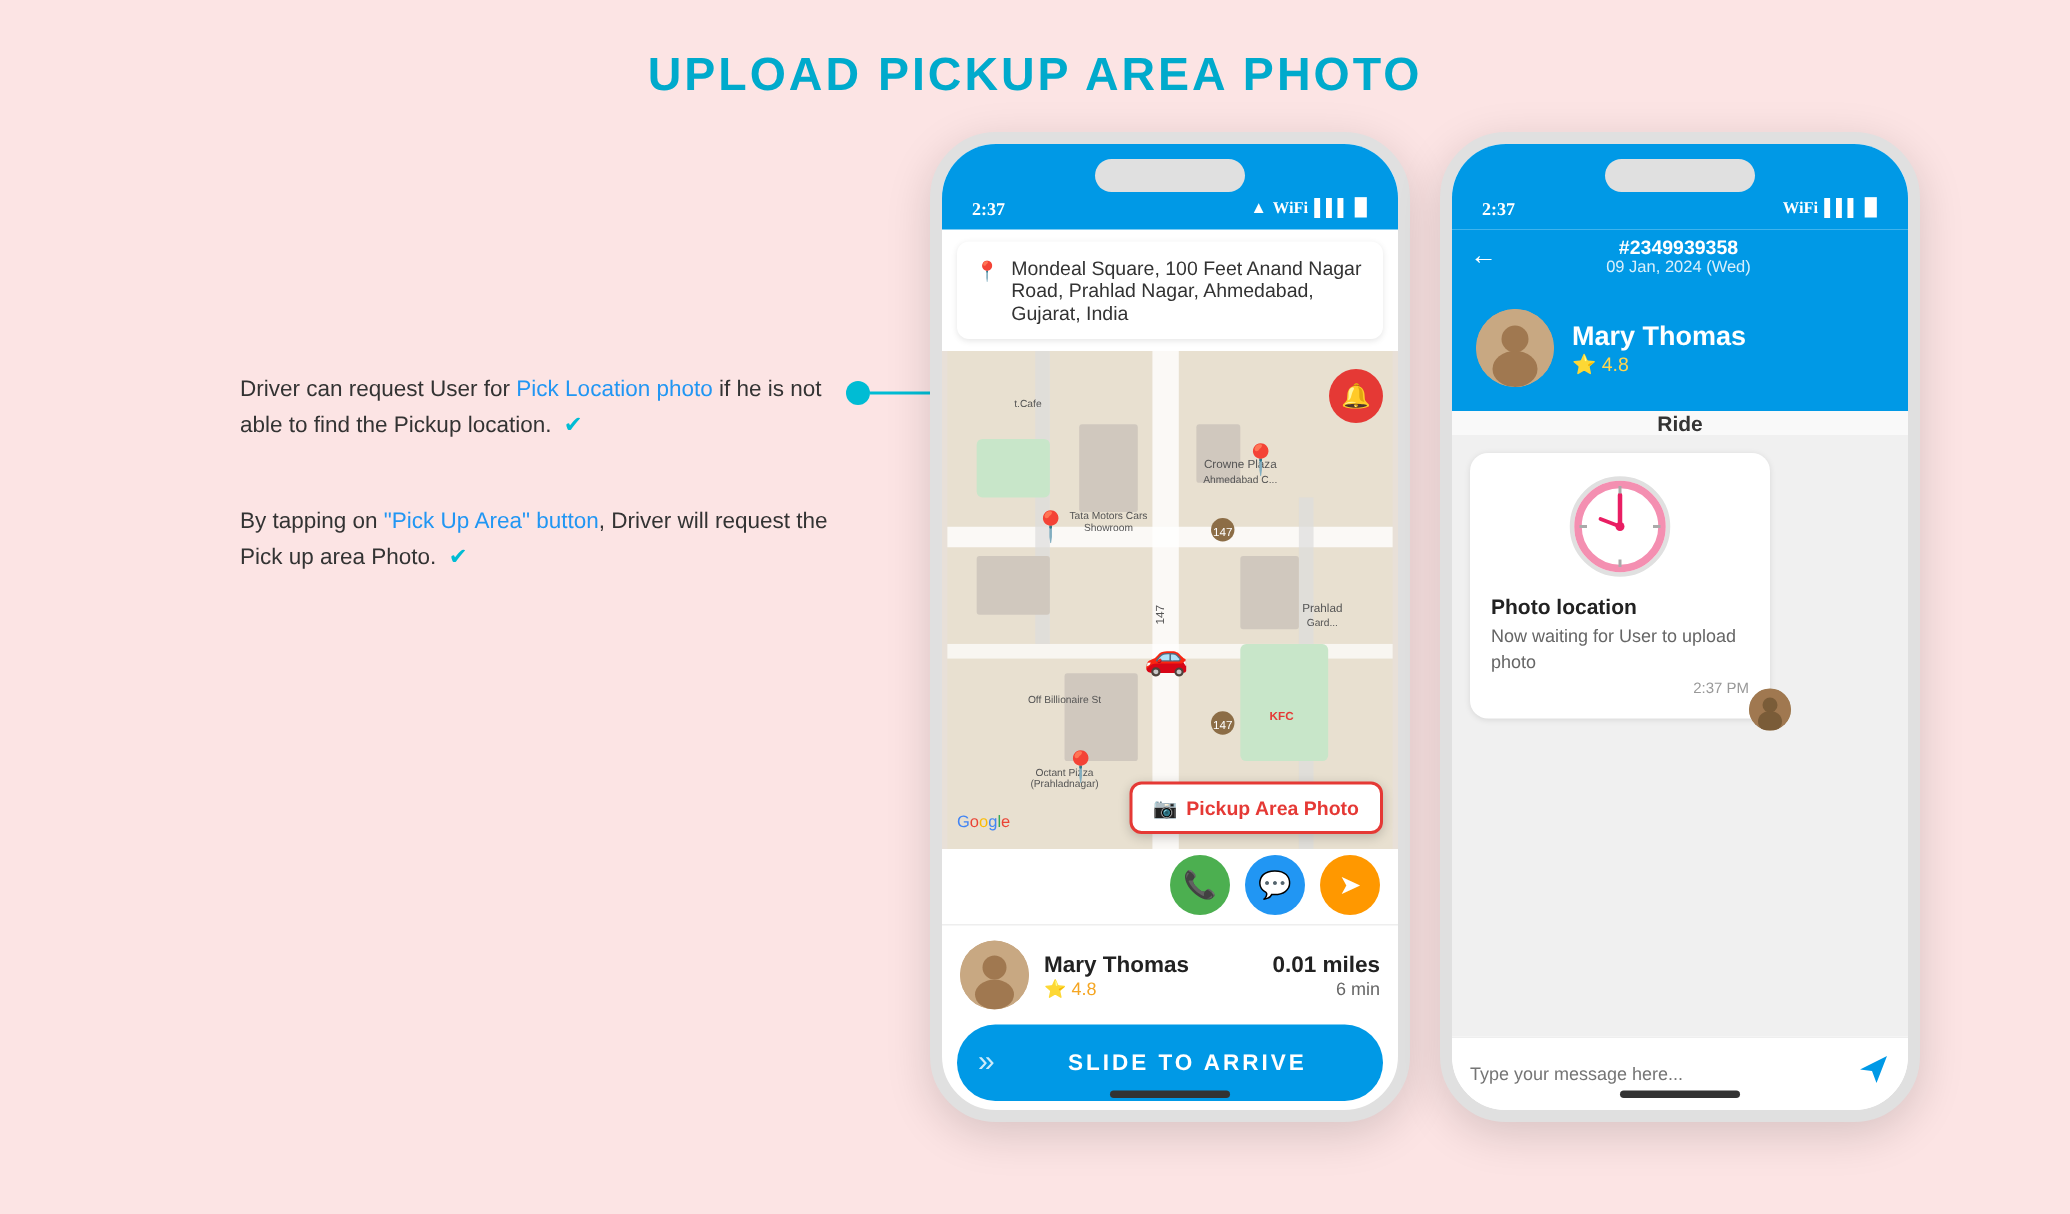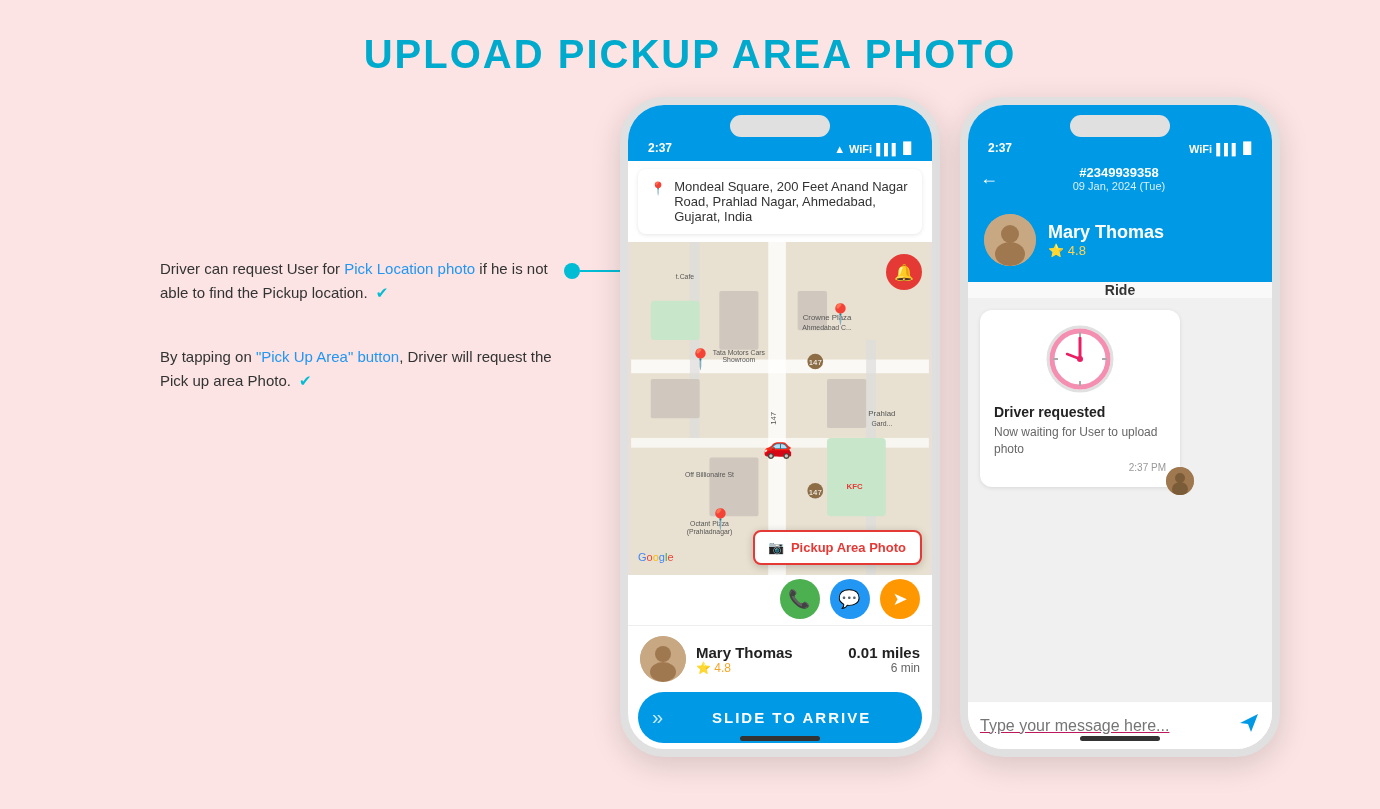--- a/index.html
+++ b/index.html
@@ -10,21 +10,21 @@
       height: 809px;
       overflow: hidden;
       display: flex;
       flex-direction: column;
       align-items: center;
     }
 
     
     .page-title {
       margin-top: 32px;
-      font-size: 40px;
+      font-size: 31px;
       font-weight: 800;
       color: #00aacc;
       letter-spacing: 2px;
       text-transform: uppercase;
     }
 
     
     .content-area {
       display: flex;
       align-items: flex-start;
@@ -103,27 +103,28 @@
       height: 5px;
       background: #333;
       border-radius: 3px;
       z-index: 10;
     }
 
     
     .status-bar {
       display: flex;
       justify-content: space-between;
-      align-items: flex-end;
+      align-items: flex-start;
       padding: 36px 20px 6px;
       font-size: 12px;
       font-weight: 600;
       flex-shrink: 0;
       background: #0099e6;
       color: white;
+      font-family: Liberation Serif, serif;
     }
     .status-icons {
       display: flex;
       gap: 4px;
       align-items: center;
       font-size: 11px;
     }
 
     
     .app-header {
@@ -442,24 +443,23 @@
       display: flex;
       align-items: center;
       gap: 8px;
       flex-shrink: 0;
       border-top: 1px solid #eee;
     }
     .chat-input {
       flex: 1;
       border: none;
       outline: none;
-      font-size: 16px;
+      font-size: 12px;
       color: #be185d;
       background: transparent;
-      text-decoration: underline;
     }
     .send-icon {
       color: #0099e6;
       font-size: 20px;
       cursor: pointer;
     }
 
     
     .notif-circle {
       position: absolute;
@@ -525,21 +525,21 @@
           <span>▲</span>
           <span>WiFi</span>
           <span>▌▌▌</span>
           <span>▉</span>
         </div>
       </div>
 
 
       <div class="address-bar">
         <span class="pin-icon">📍</span>
-        <span>Mondeal Square, 200 Feet Anand Nagar Road, Prahlad Nagar, Ahmedabad, Gujarat, India</span>
+        <span>Mondeal Square, 100 Feet Anand Nagar Road, Prahlad Nagar, Ahmedabad, Gujarat, India</span>
       </div>
 
       <div class="map-area">
         
         <svg class="map-svg" viewBox="0 0 304 340" xmlns="http://www.w3.org/2000/svg">
 
           <rect width="304" height="340" fill="#e8e0d0"></rect>
 
           <rect x="140" y="0" width="18" height="340" fill="#fff" opacity="0.8"></rect>
           <rect x="0" y="120" width="304" height="14" fill="#fff" opacity="0.8"></rect>
@@ -648,21 +648,21 @@
           <span>WiFi</span>
           <span>▌▌▌</span>
           <span>▉</span>
         </div>
       </div>
 
       <div class="chat-header">
         <span class="back-arrow">←</span>
         <div class="chat-header-info">
           <div class="chat-order-id">#2349939358</div>
-          <div class="chat-order-date">09 Jan, 2024 (Tue)</div>
+          <div class="chat-order-date">09 Jan, 2024 (Wed)</div>
         </div>
         <span style="width:20px;"></span>
       </div>
 
       <div class="chat-user-info">
         <div class="chat-avatar">
           <svg width="52" height="52" viewBox="0 0 52 52" xmlns="http://www.w3.org/2000/svg">
             <circle cx="26" cy="26" r="26" fill="#c8a882"></circle>
             <circle cx="26" cy="20" r="9" fill="#a07850"></circle>
             <ellipse cx="26" cy="40" rx="15" ry="12" fill="#a07850"></ellipse>
@@ -693,21 +693,21 @@
               <line x1="35" y1="35" x2="35" y2="14" stroke="#e91e63" stroke-width="3" stroke-linecap="round"></line>
               <line x1="35" y1="35" x2="22" y2="30" stroke="#e91e63" stroke-width="2.5" stroke-linecap="round"></line>
               <circle cx="35" cy="35" r="3" fill="#e91e63"></circle>
 
               <line x1="35" y1="8" x2="35" y2="13" stroke="#aaa" stroke-width="2"></line>
               <line x1="35" y1="57" x2="35" y2="62" stroke="#aaa" stroke-width="2"></line>
               <line x1="8" y1="35" x2="13" y2="35" stroke="#aaa" stroke-width="2"></line>
               <line x1="57" y1="35" x2="62" y2="35" stroke="#aaa" stroke-width="2"></line>
             </svg>
           </div>
-          <div class="photo-req-title">Driver requested</div>
+          <div class="photo-req-title">Photo location</div>
           <div class="photo-req-sub">Now waiting for User to upload photo</div>
           <div class="msg-time">2:37 PM</div>
 
           <div class="driver-avatar-small">
             <svg width="28" height="28" viewBox="0 0 28 28" xmlns="http://www.w3.org/2000/svg">
               <circle cx="14" cy="14" r="14" fill="#a07850"></circle>
               <circle cx="14" cy="11" r="5" fill="#7a5c38"></circle>
               <ellipse cx="14" cy="22" rx="8" ry="7" fill="#7a5c38"></ellipse>
             </svg>
           </div>

